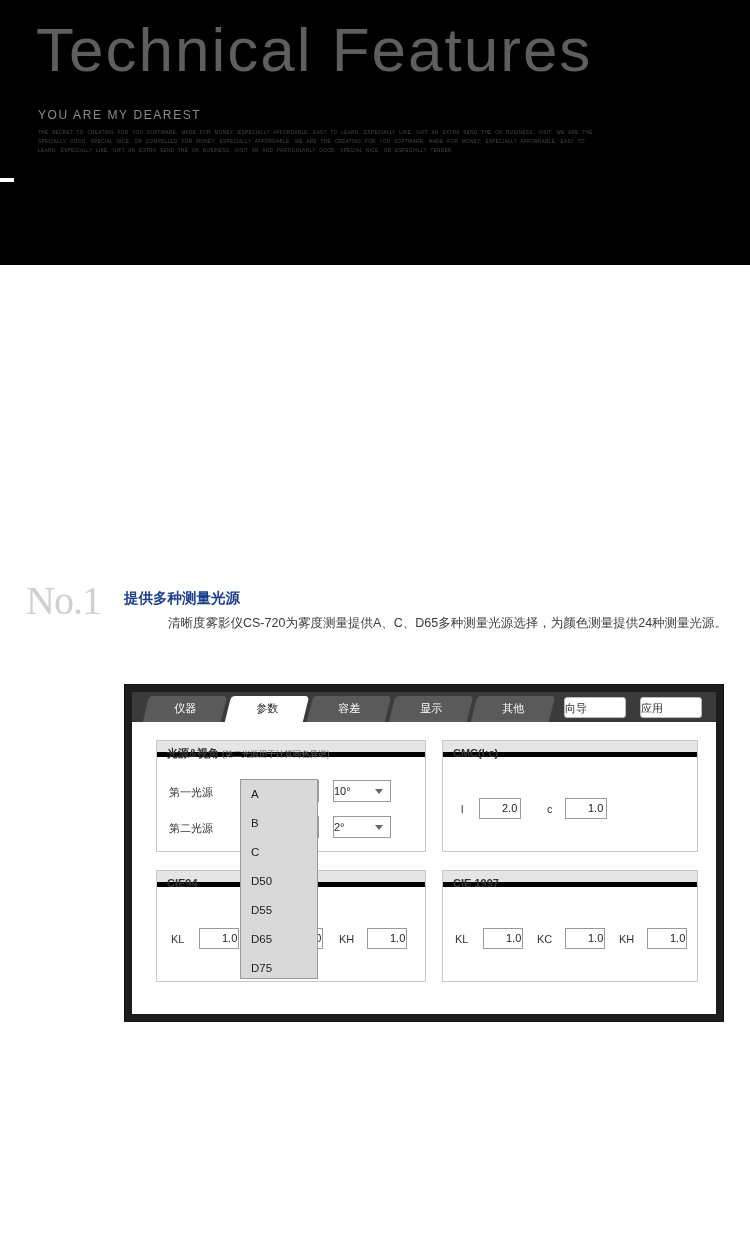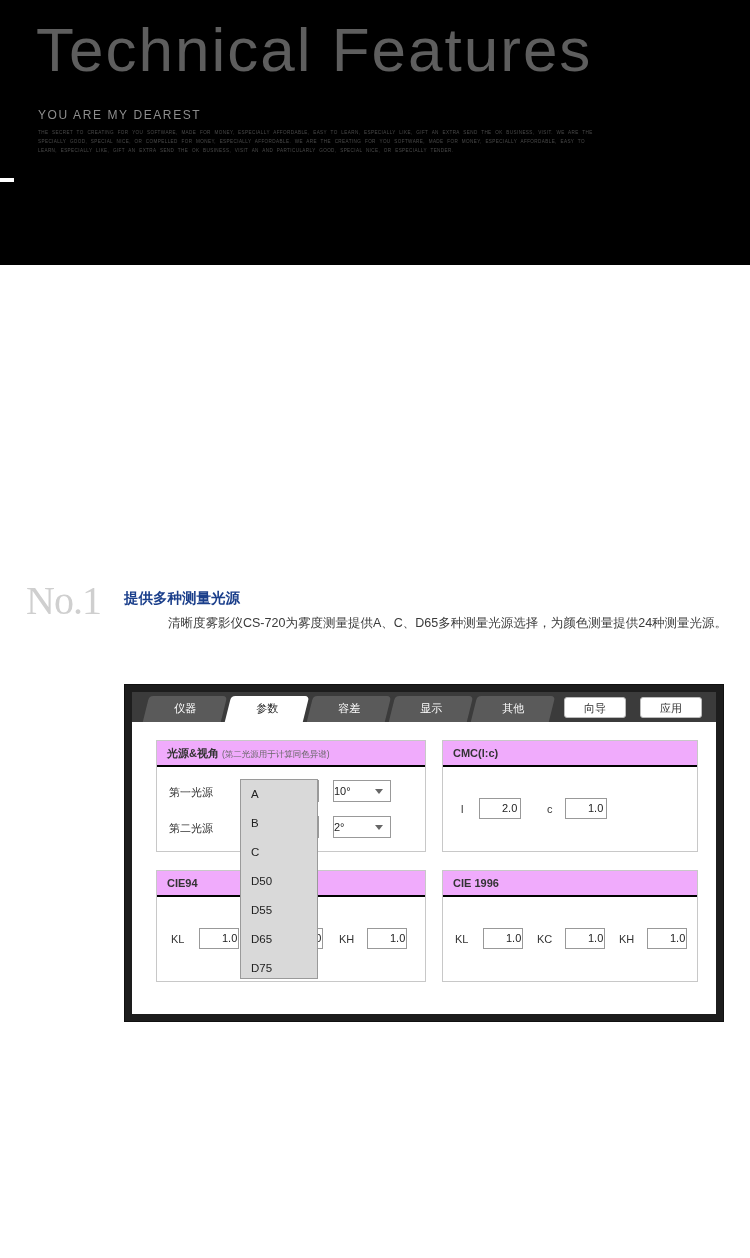--- a/index.html
+++ b/index.html
@@ -141,41 +141,41 @@
     border-top-right-radius: 4px;
     transform: skewX(-14deg);
   }
   .tab span { display: inline-block; transform: skewX(14deg); }
   .tab.active { background: #ffffff; color: #222; }
   .btn-top {
     position: absolute;
     top: 5px;
     height: 21px;
     line-height: 21px;
-    text-align: center;
+    text-align: left;
     font-size: 11px;
     color: #333;
     background: #ffffff;
     border: 1px solid #bbb;
     border-radius: 3px;
     width: 62px;
   }
   .panel {
     position: absolute;
     background: #ffffff;
     border: 1px solid #c8c8c8;
   }
   .panel-title {
     position: absolute;
     left: 0; top: 0;
     width: 100%;
-    height: 26px;
+    height: 16px;
     line-height: 24px;
-    background: #f0abfc;
-    border-bottom: 2px solid #000000;
+    background: #e5e5e5;
+    border-bottom: 5px solid #000000;
     font-size: 11px;
     font-weight: bold;
     color: #333;
     padding-left: 10px;
   }
   .panel-title .small { font-weight: normal; font-size: 8.5px; color: #666; }
   .fld-label {
     position: absolute;
     font-size: 11px;
     color: #333;
@@ -311,21 +311,21 @@
         <div class="panel-title">CIE94</div>
         <div class="fld-label" style="left:14px;top:62px;">KL</div>
         <div class="txtbox" style="left:42px;top:57px;width:40px;">1.0</div>
         <div class="fld-label" style="left:98px;top:62px;">KC</div>
         <div class="txtbox" style="left:126px;top:57px;width:40px;">1.0</div>
         <div class="fld-label" style="left:182px;top:62px;">KH</div>
         <div class="txtbox" style="left:210px;top:57px;width:40px;">1.0</div>
       </div>
 
       <div class="panel" style="left:310px;top:178px;width:256px;height:112px;">
-        <div class="panel-title">CIE 1996</div>
+        <div class="panel-title">CIE 1997</div>
         <div class="fld-label" style="left:12px;top:62px;">KL</div>
         <div class="txtbox" style="left:40px;top:57px;width:40px;">1.0</div>
         <div class="fld-label" style="left:94px;top:62px;">KC</div>
         <div class="txtbox" style="left:122px;top:57px;width:40px;">1.0</div>
         <div class="fld-label" style="left:176px;top:62px;">KH</div>
         <div class="txtbox" style="left:204px;top:57px;width:40px;">1.0</div>
       </div>
 
     </div>
   </div>

